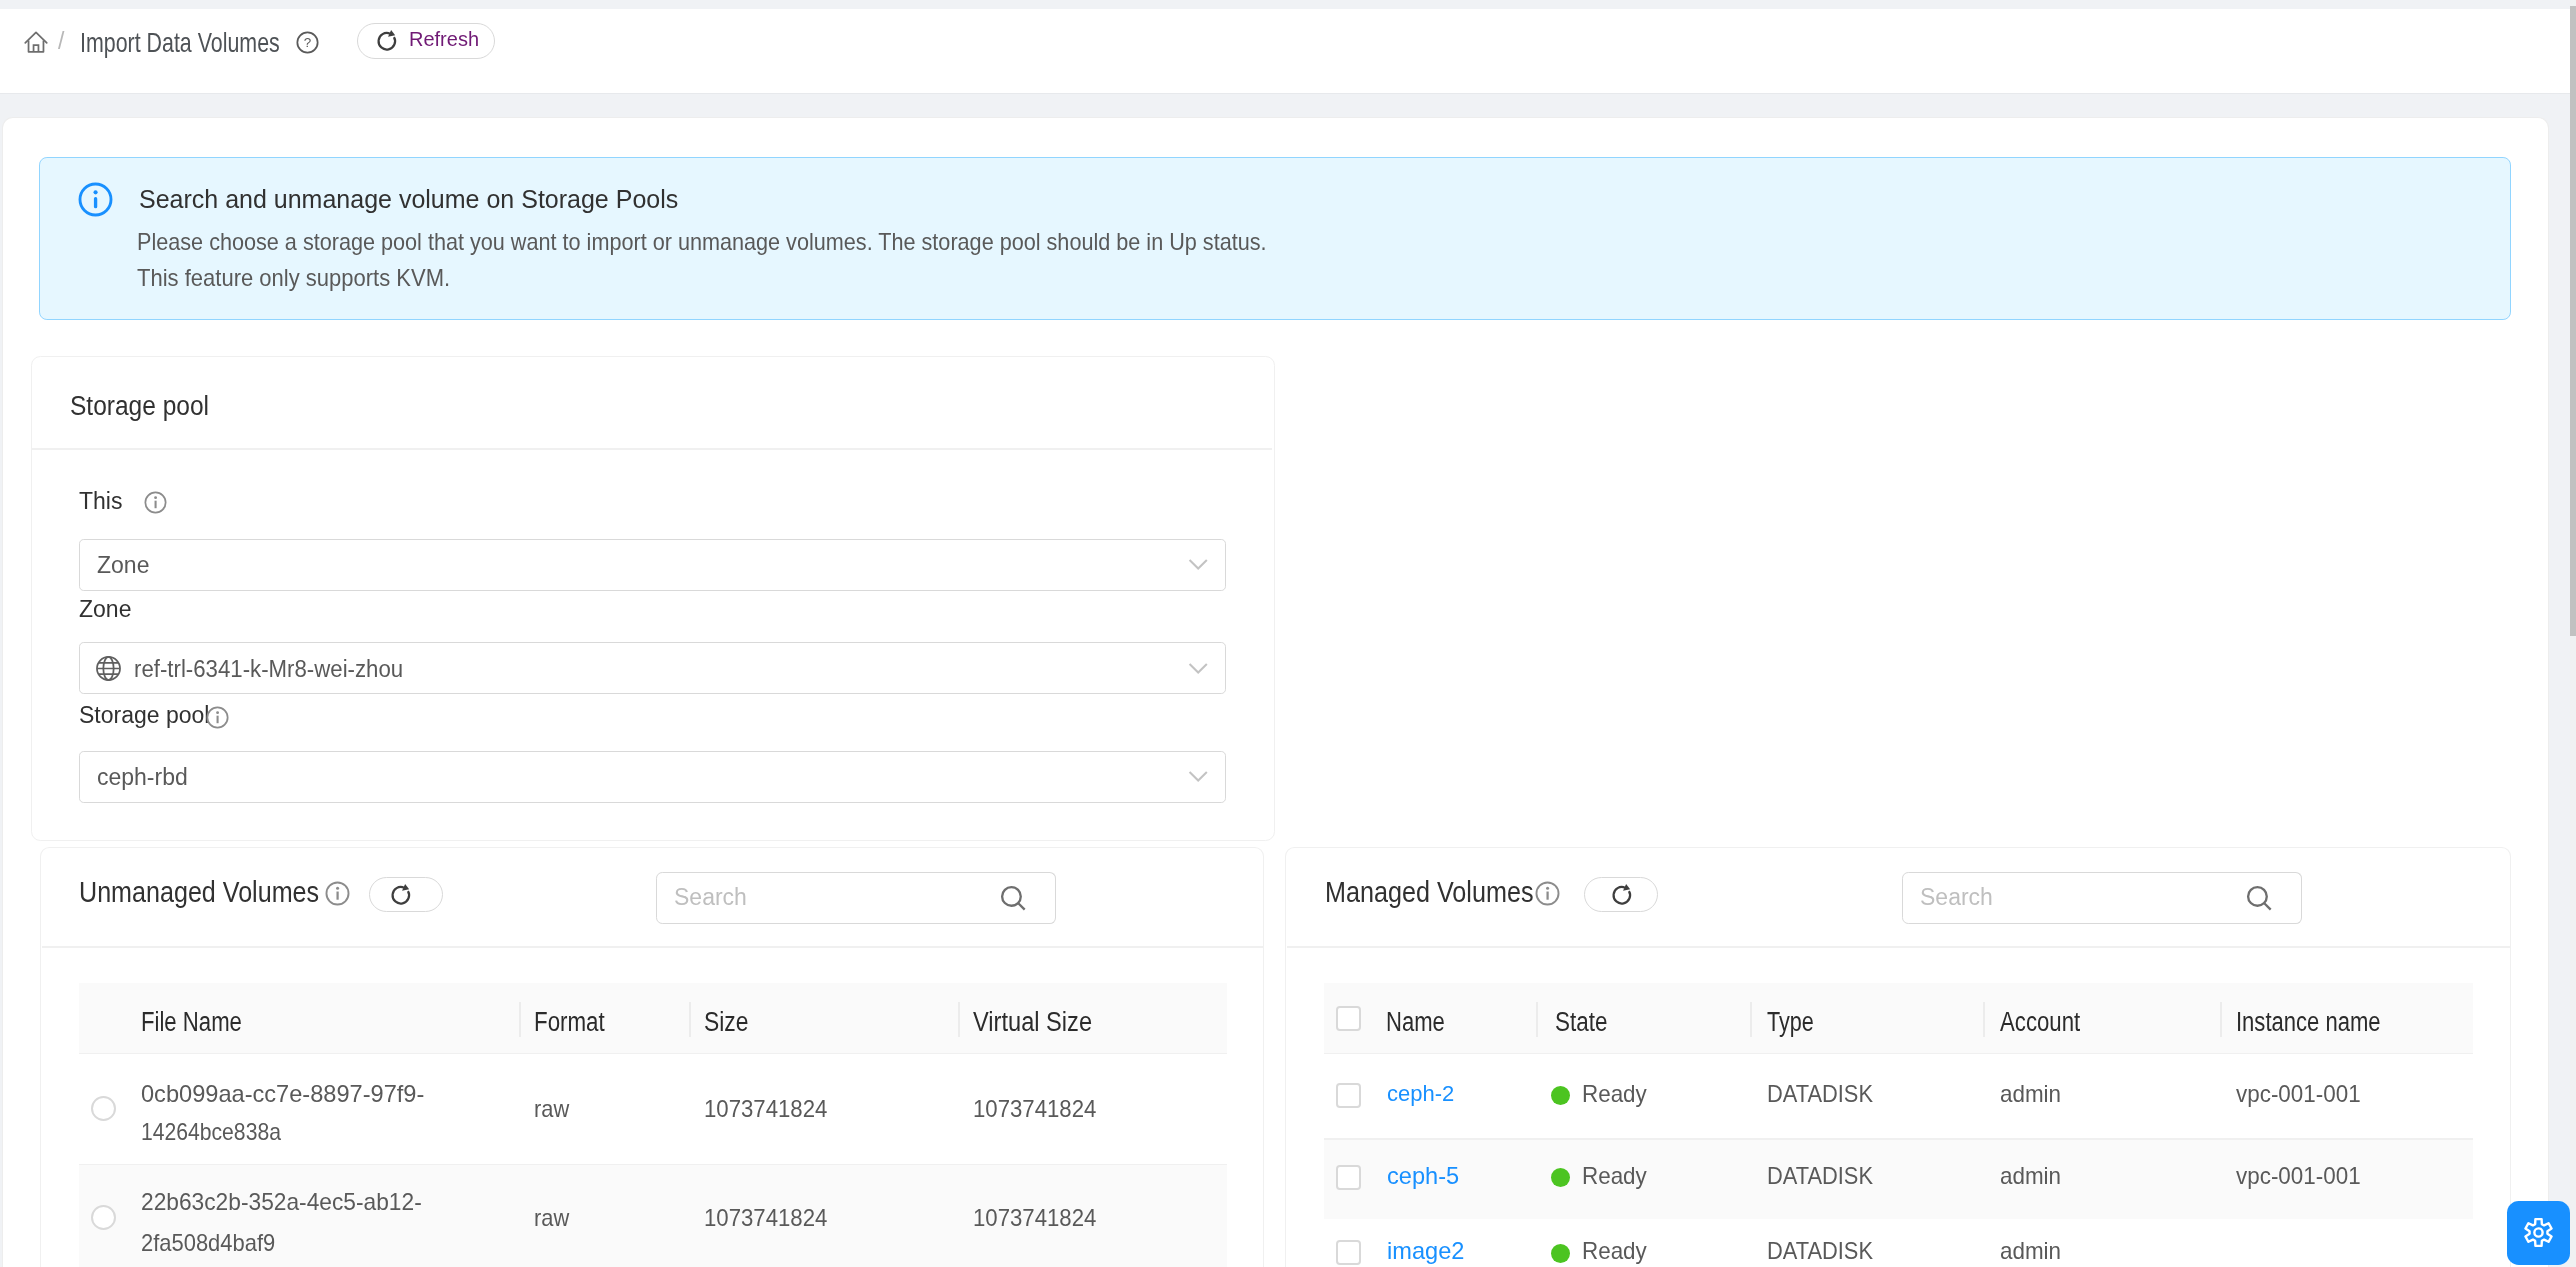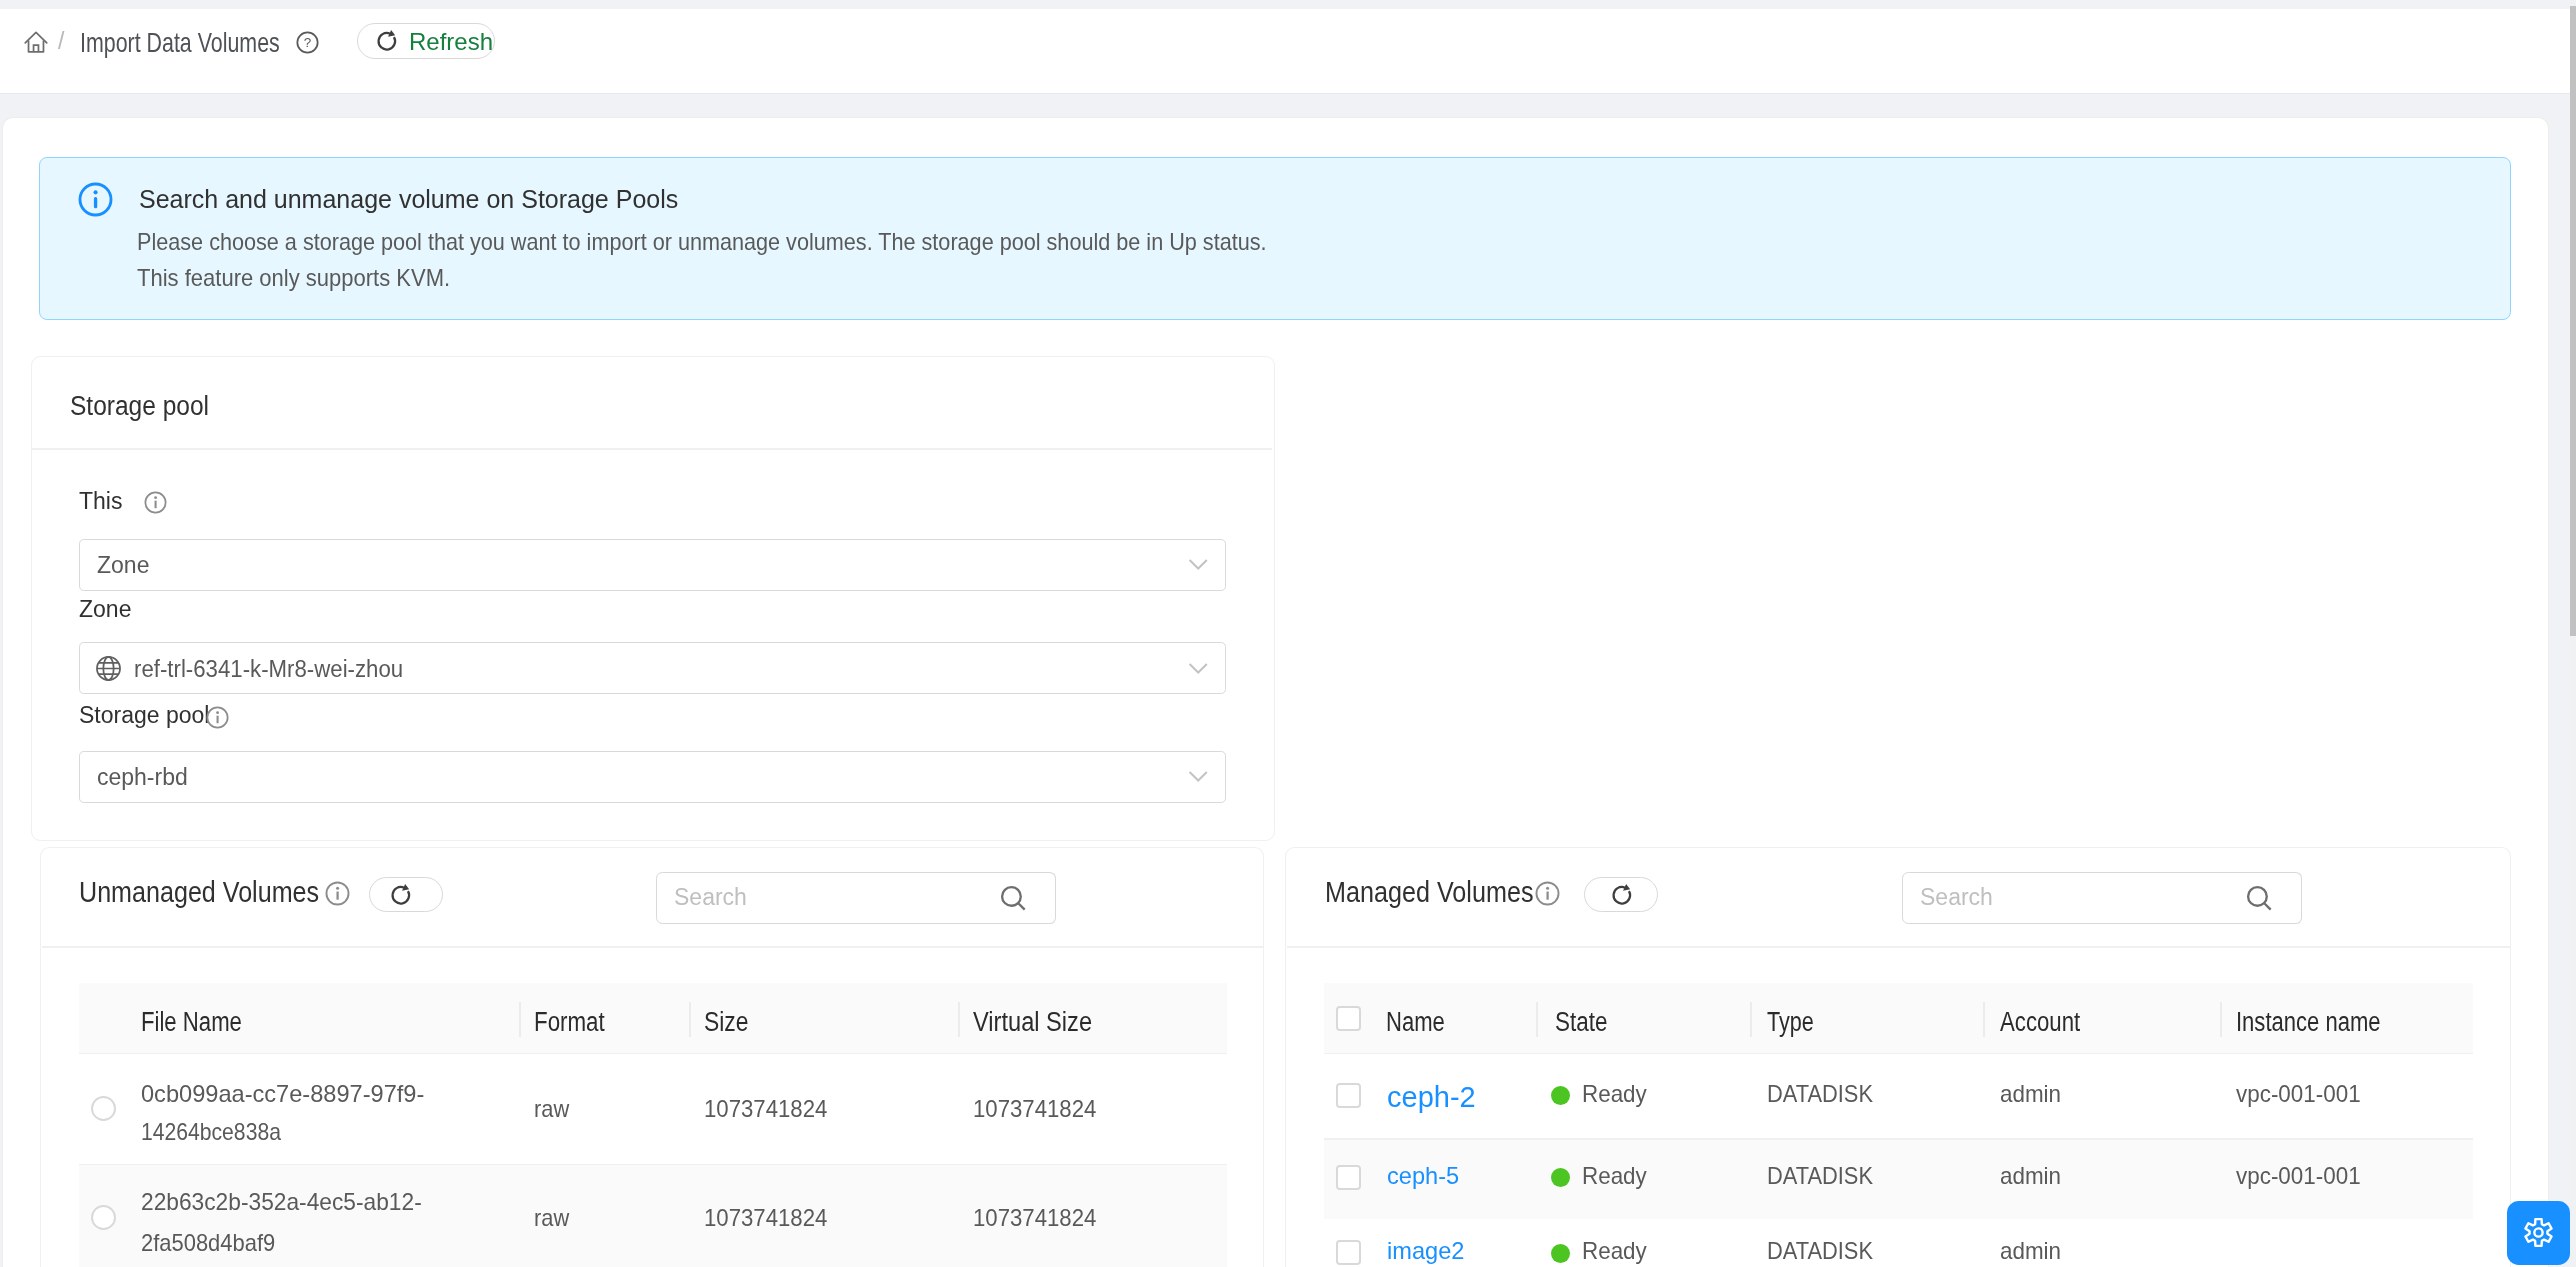--- a/index.html
+++ b/index.html
@@ -31,21 +31,21 @@
 <svg style="left:296px;top:31px;" width="23" height="23" viewBox="0 0 29 29" fill="none">
   <circle cx="14.5" cy="14.5" r="12.8" stroke="#5a5a5a" stroke-width="2.2"></circle>
   <text x="14.5" y="20.5" font-size="17" fill="#5a5a5a" text-anchor="middle" font-family="Liberation Sans">?</text>
 </svg>
 
 <div class="a" style="left:357px;top:23px;width:138px;height:36px;border:1.6px solid #d9d9d9;border-radius:18px;background:#fff;"></div>
 <svg style="left:375px;top:29px;" width="23.6" height="23.6" viewBox="0 0 30 30" fill="none">
   <path d="M24.1 10.3 A10.5 10.5 0 1 1 19.1 5.9" stroke="#3e3e3e" stroke-width="2.8"></path>
   <path d="M25.6 8.0 L16.6 9.9 L20.5 1.4 Z" fill="#3e3e3e"></path>
 </svg>
-<div class="t" style="left:409px;top:27.5px;font-size:24px;color:#15803d;">Refresh</div>
+<div class="t" style="left:409px;top:27.5px;font-size:20px;color:#701a75;">Refresh</div>
 
 <div class="a" style="left:2.4px;top:117px;width:2547px;height:1150px;background:#fff;border:1.6px solid #ededed;border-radius:11px 11px 0 0;border-bottom:none;"></div>
 
 <div class="a" style="left:39px;top:157px;width:2472px;height:163px;background:#e6f7ff;border:1.6px solid #91d5ff;border-radius:7.9px;"></div>
 <svg style="left:78px;top:182px;" width="35" height="35" viewBox="0 0 44 44" fill="none">
   <circle cx="22" cy="22" r="19.5" stroke="#1890ff" stroke-width="3.6"></circle>
   <rect x="20" y="19" width="4.2" height="14" rx="2" fill="#1890ff"></rect>
   <circle cx="22.1" cy="13" r="2.6" fill="#1890ff"></circle>
 </svg>
 <div class="t dk" style="left:139px;top:185px;font-size:25px;">Search and unmanage volume on Storage Pools</div>
@@ -169,21 +169,21 @@
 <div class="vline" style="left:1983px;top:1002px;height:35px;"></div>
 <div class="vline" style="left:2220px;top:1002px;height:35px;"></div>
 <div class="a" style="left:1336px;top:1006px;width:25px;height:25px;border:2px solid #d9d9d9;border-radius:3.9px;background:#fff;"></div>
 <div class="th" style="left:1386px;top:1007px;transform:scaleX(0.816);">Name</div>
 <div class="th" style="left:1555px;top:1007px;transform:scaleX(0.831);">State</div>
 <div class="th" style="left:1767px;top:1007px;transform:scaleX(0.800);">Type</div>
 <div class="th" style="left:2000px;top:1007px;transform:scaleX(0.822);">Account</div>
 <div class="th" style="left:2236px;top:1007px;transform:scaleX(0.816);">Instance name</div>
 
 <div class="a" style="left:1336px;top:1083px;width:25px;height:25px;border:2px solid #d9d9d9;border-radius:3.9px;background:#fff;"></div>
-<div class="t" style="left:1387px;top:1081px;color:#1890ff;font-size:29px;text-align:right;">ceph-2</div>
+<div class="t" style="left:1387px;top:1081px;color:#1890ff;font-size:22px;text-align:right;">ceph-2</div>
 <div class="a" style="left:1551px;top:1086px;width:19px;height:19px;border-radius:50%;background:#4cc421;"></div>
 <div class="t" style="left:1582px;top:1081px;font-size:23.6px;transform:scaleX(0.95);transform-origin:0 50%;">Ready</div>
 <div class="t" style="left:1767px;top:1081px;font-size:23.6px;transform:scaleX(0.926);transform-origin:0 50%;">DATADISK</div>
 <div class="t" style="left:2000px;top:1081px;font-size:23.6px;transform:scaleX(0.95);transform-origin:0 50%;">admin</div>
 <div class="t" style="left:2236px;top:1081px;font-size:23.6px;transform:scaleX(0.95);transform-origin:0 50%;">vpc-001-001</div>
 <div class="hdr-divider" style="left:1324px;top:1138px;width:1149px;"></div>
 
 <div class="a" style="left:1324px;top:1140px;width:1149px;height:79px;background:#fafafa;"></div>
 <div class="a" style="left:1336px;top:1165px;width:25px;height:25px;border:2px solid #d9d9d9;border-radius:3.9px;background:#fff;"></div>
 <div class="t" style="left:1387px;top:1163px;color:#1890ff;font-size:23.6px;">ceph-5</div>

